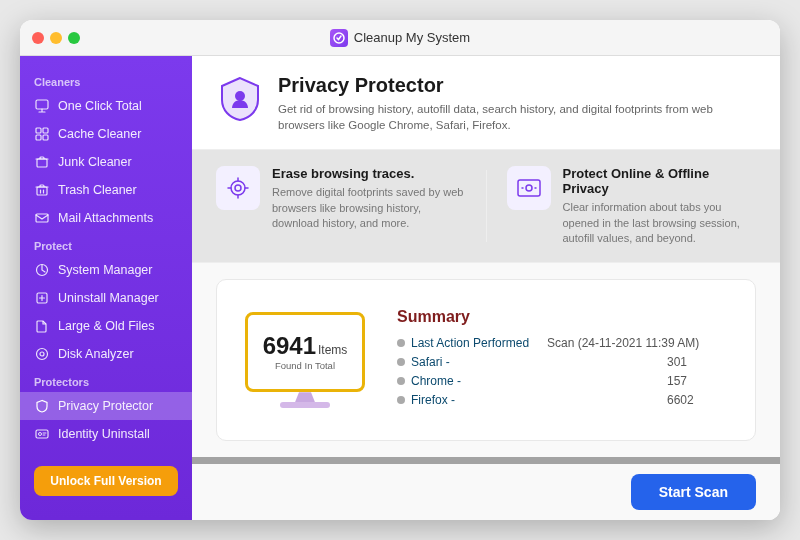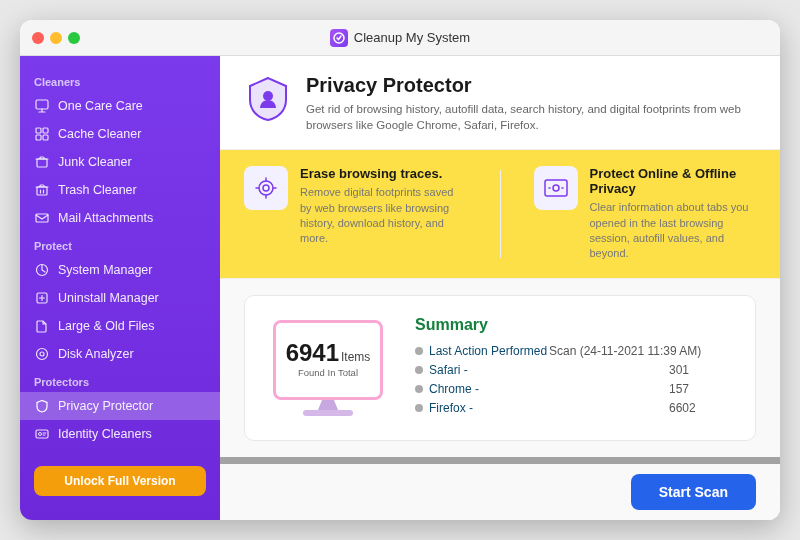--- a/index.html
+++ b/index.html
@@ -62,21 +62,21 @@
       color: white;
       font-size: 10px;
     }
     .main-layout {
       display: flex;
       flex: 1;
       overflow: hidden;
     }
     
     .sidebar {
-      width: 200px;
+      width: 172px;
       background: linear-gradient(180deg, #7c3aed 0%, #6d28d9 100%);
       color: white;
       display: flex;
       flex-direction: column;
       padding: 12px 0;
       overflow-y: auto;
       flex-shrink: 0;
     }
     .sidebar-section-label {
       font-size: 11px;
@@ -154,23 +154,23 @@
       margin-bottom: 4px;
     }
     .header-text p {
       font-size: 11.5px;
       color: #666;
       line-height: 1.4;
       max-width: 480px;
     }
     .features-row {
       display: flex;
-      gap: 33px;
+      gap: 20px;
       padding: 16px 24px;
-      background: #fde047;
+      background: #e5e5e5;
       border-bottom: 1px solid #eee;
     }
     .feature-card {
       display: flex;
       align-items: flex-start;
       gap: 12px;
       flex: 1;
     }
     .feature-icon {
       width: 44px;
@@ -215,23 +215,23 @@
       flex: 1;
     }
     .monitor-graphic {
       display: flex;
       flex-direction: column;
       align-items: center;
       gap: 0;
       flex-shrink: 0;
     }
     .monitor-screen {
-      width: 110px;
+      width: 120px;
       height: 80px;
-      border: 3px solid #f9a8d4;
+      border: 3px solid #eab308;
       border-radius: 8px;
       display: flex;
       flex-direction: column;
       align-items: center;
       justify-content: center;
       background: white;
     }
     .monitor-items-count {
       font-size: 24px;
       font-weight: 800;
@@ -255,21 +255,21 @@
       height: 6px;
       background: #d4b8e8;
       border-radius: 3px;
     }
     .summary-data {
       flex: 1;
     }
     .summary-data h2 {
       font-size: 16px;
       font-weight: 700;
-      color: #15803d;
+      color: #7f1d1d;
       margin-bottom: 10px;
     }
     .summary-table {
       width: 100%;
       font-size: 12px;
     }
     .summary-row {
       display: flex;
       align-items: center;
       margin-bottom: 5px;
@@ -339,21 +339,21 @@
     <div class="sidebar">
       <div>
         <div class="sidebar-section-label">Cleaners</div>
         <div class="sidebar-item">
           <div class="sidebar-icon">
             <svg width="14" height="14" viewBox="0 0 14 14" fill="none">
                 <rect x="1" y="1" width="12" height="9" rx="1.5" stroke="rgba(255,255,255,0.85)" stroke-width="1.2"></rect>
                 <path d="M4 13h6M7 10v3" stroke="rgba(255,255,255,0.85)" stroke-width="1.2" stroke-linecap="round"></path>
               </svg>
           </div>
-          <span>One Care Care</span>
+          <span>One Click Total</span>
         </div>
         <div class="sidebar-item">
           <div class="sidebar-icon">
             <svg width="14" height="14" viewBox="0 0 14 14" fill="none">
                 <rect x="1" y="1" width="5" height="5" rx="1" stroke="rgba(255,255,255,0.85)" stroke-width="1.2"></rect>
                 <rect x="8" y="1" width="5" height="5" rx="1" stroke="rgba(255,255,255,0.85)" stroke-width="1.2"></rect>
                 <rect x="1" y="8" width="5" height="5" rx="1" stroke="rgba(255,255,255,0.85)" stroke-width="1.2"></rect>
                 <rect x="8" y="8" width="5" height="5" rx="1" stroke="rgba(255,255,255,0.85)" stroke-width="1.2"></rect>
               </svg>
           </div>
@@ -440,21 +440,21 @@
           <span>Privacy Protector</span>
         </div>
         <div class="sidebar-item">
           <div class="sidebar-icon">
             <svg width="14" height="14" viewBox="0 0 14 14" fill="none">
                 <rect x="1" y="3" width="12" height="8" rx="1.5" stroke="rgba(255,255,255,0.85)" stroke-width="1.2"></rect>
                 <circle cx="5" cy="7" r="1.5" stroke="rgba(255,255,255,0.85)" stroke-width="1"></circle>
                 <path d="M8 6h3M8 8h2" stroke="rgba(255,255,255,0.85)" stroke-width="1" stroke-linecap="round"></path>
               </svg>
           </div>
-          <span>Identity Cleaners</span>
+          <span>Identity Uninstall</span>
         </div>
       </div>
 
       <div class="sidebar-bottom">
         <button class="unlock-btn">Unlock Full Version</button>
       </div>
     </div>
 
     <div class="content">
 

